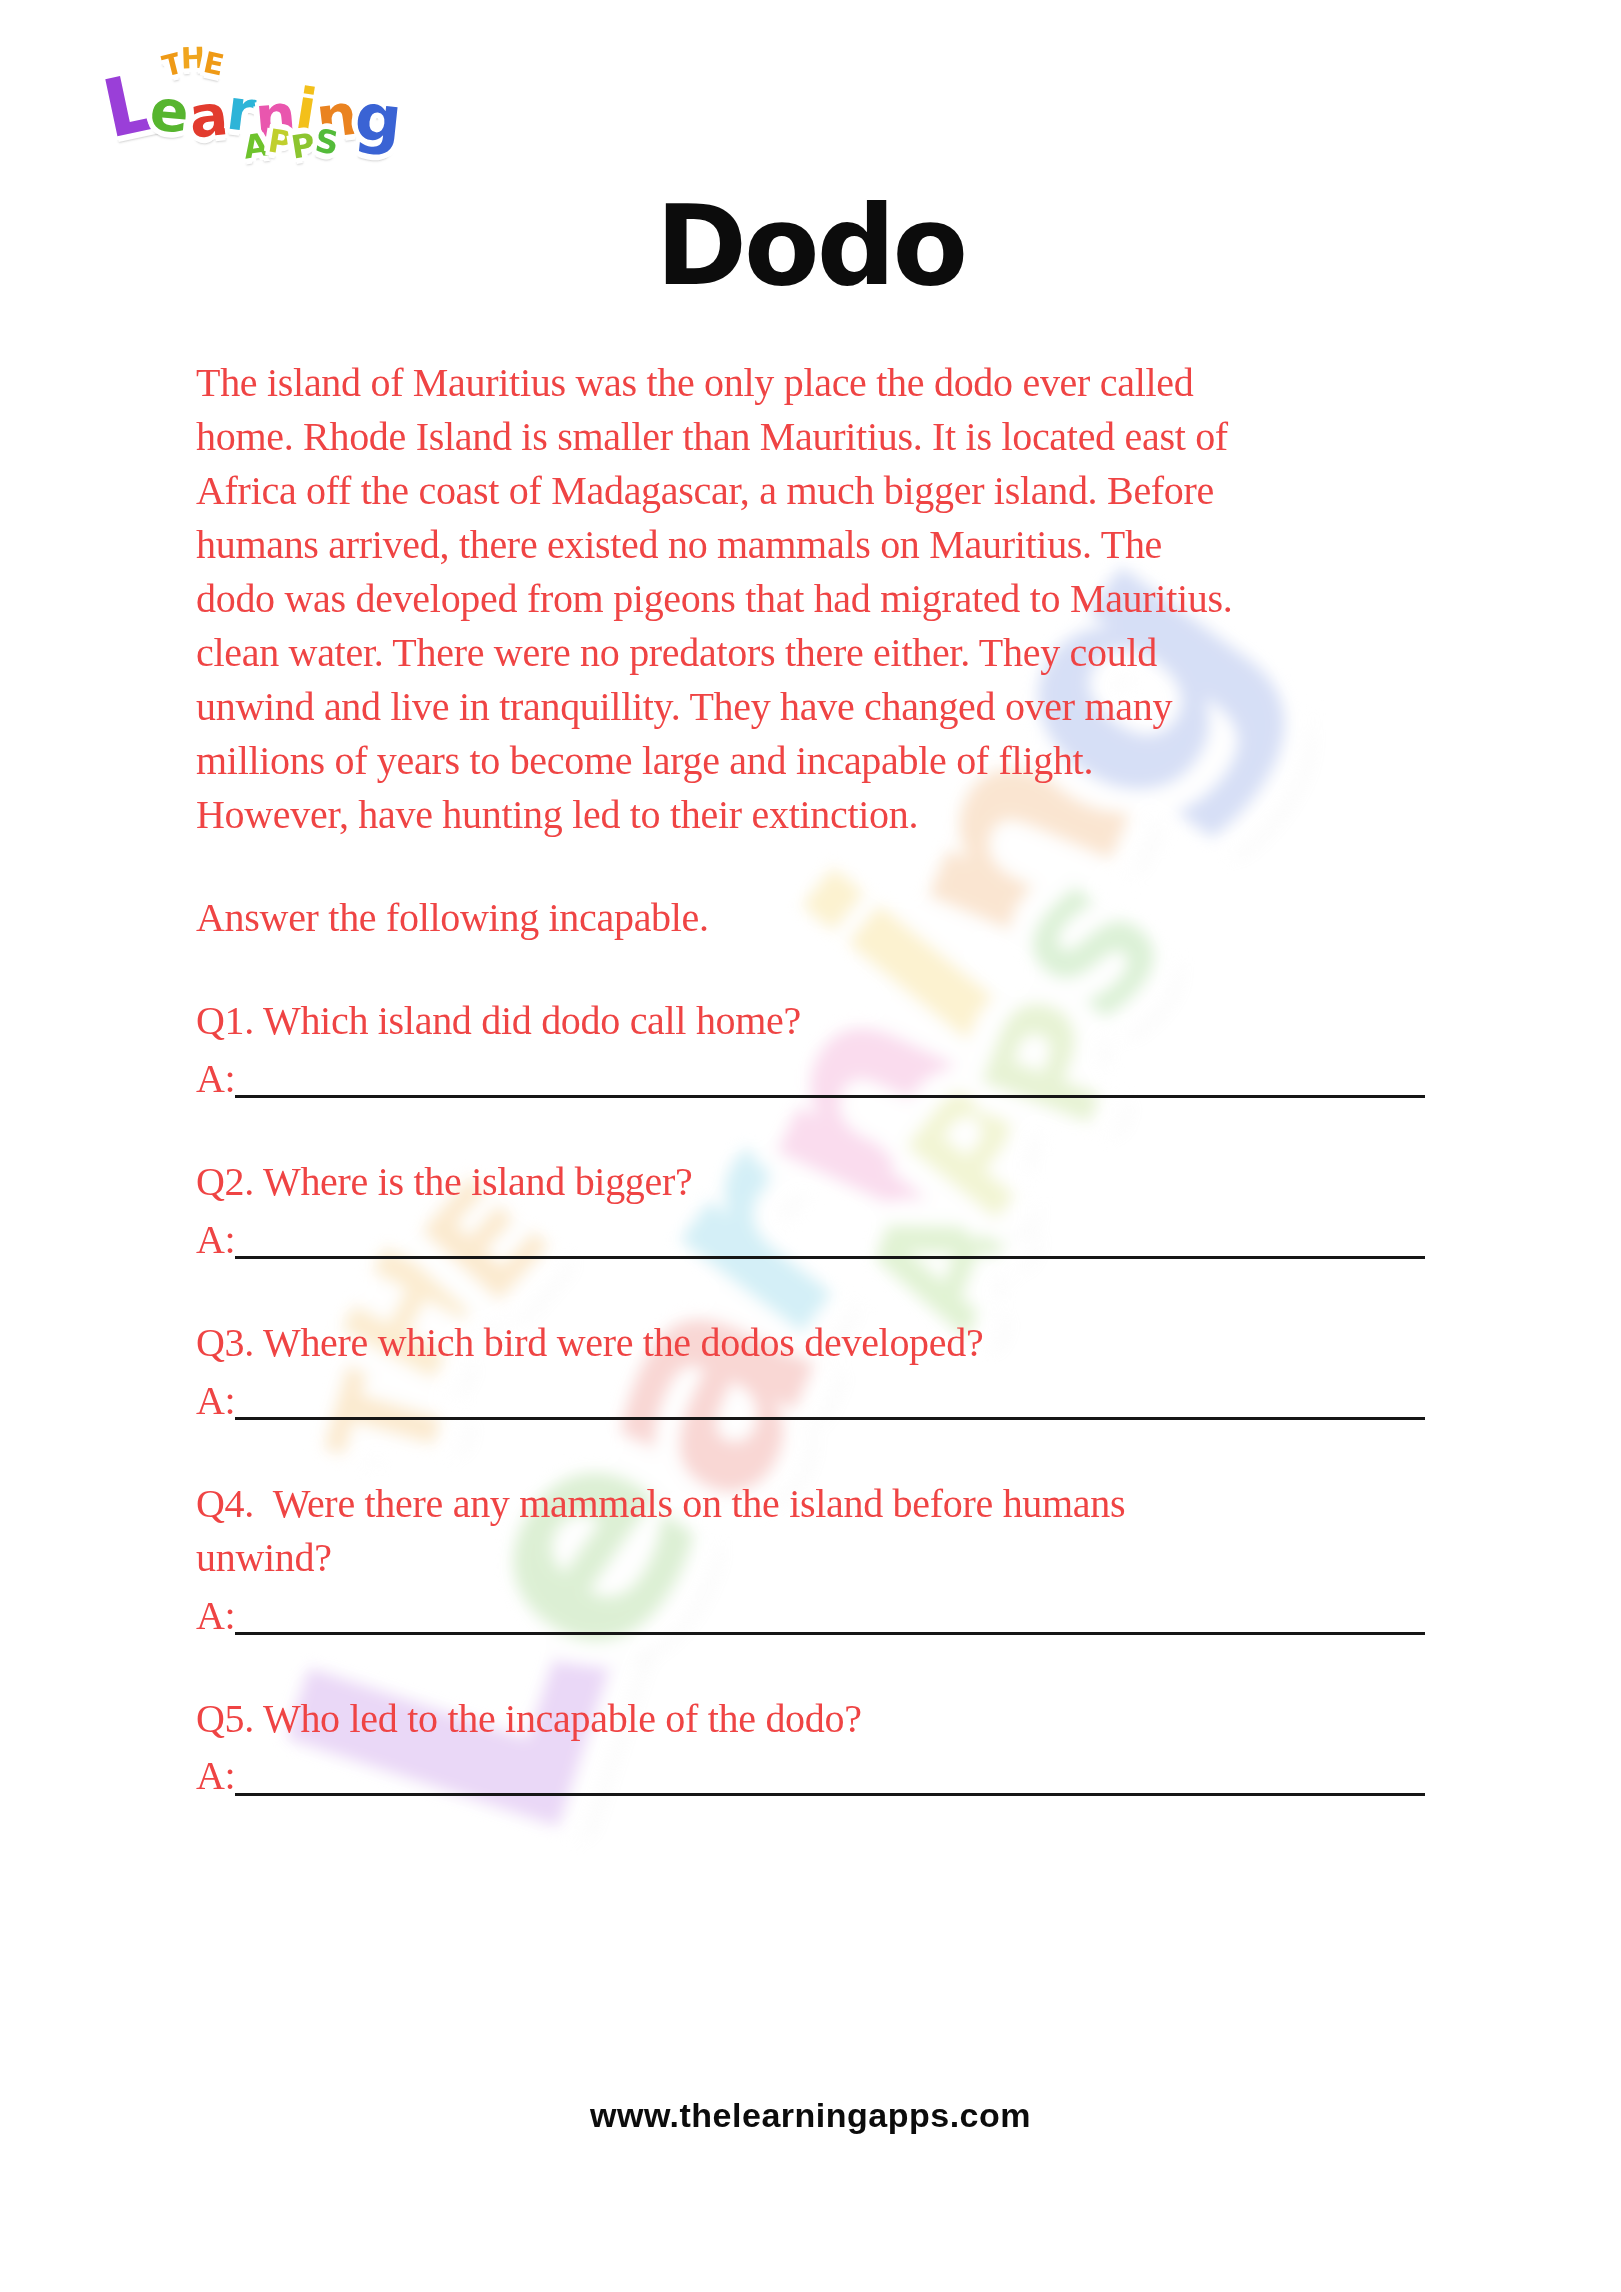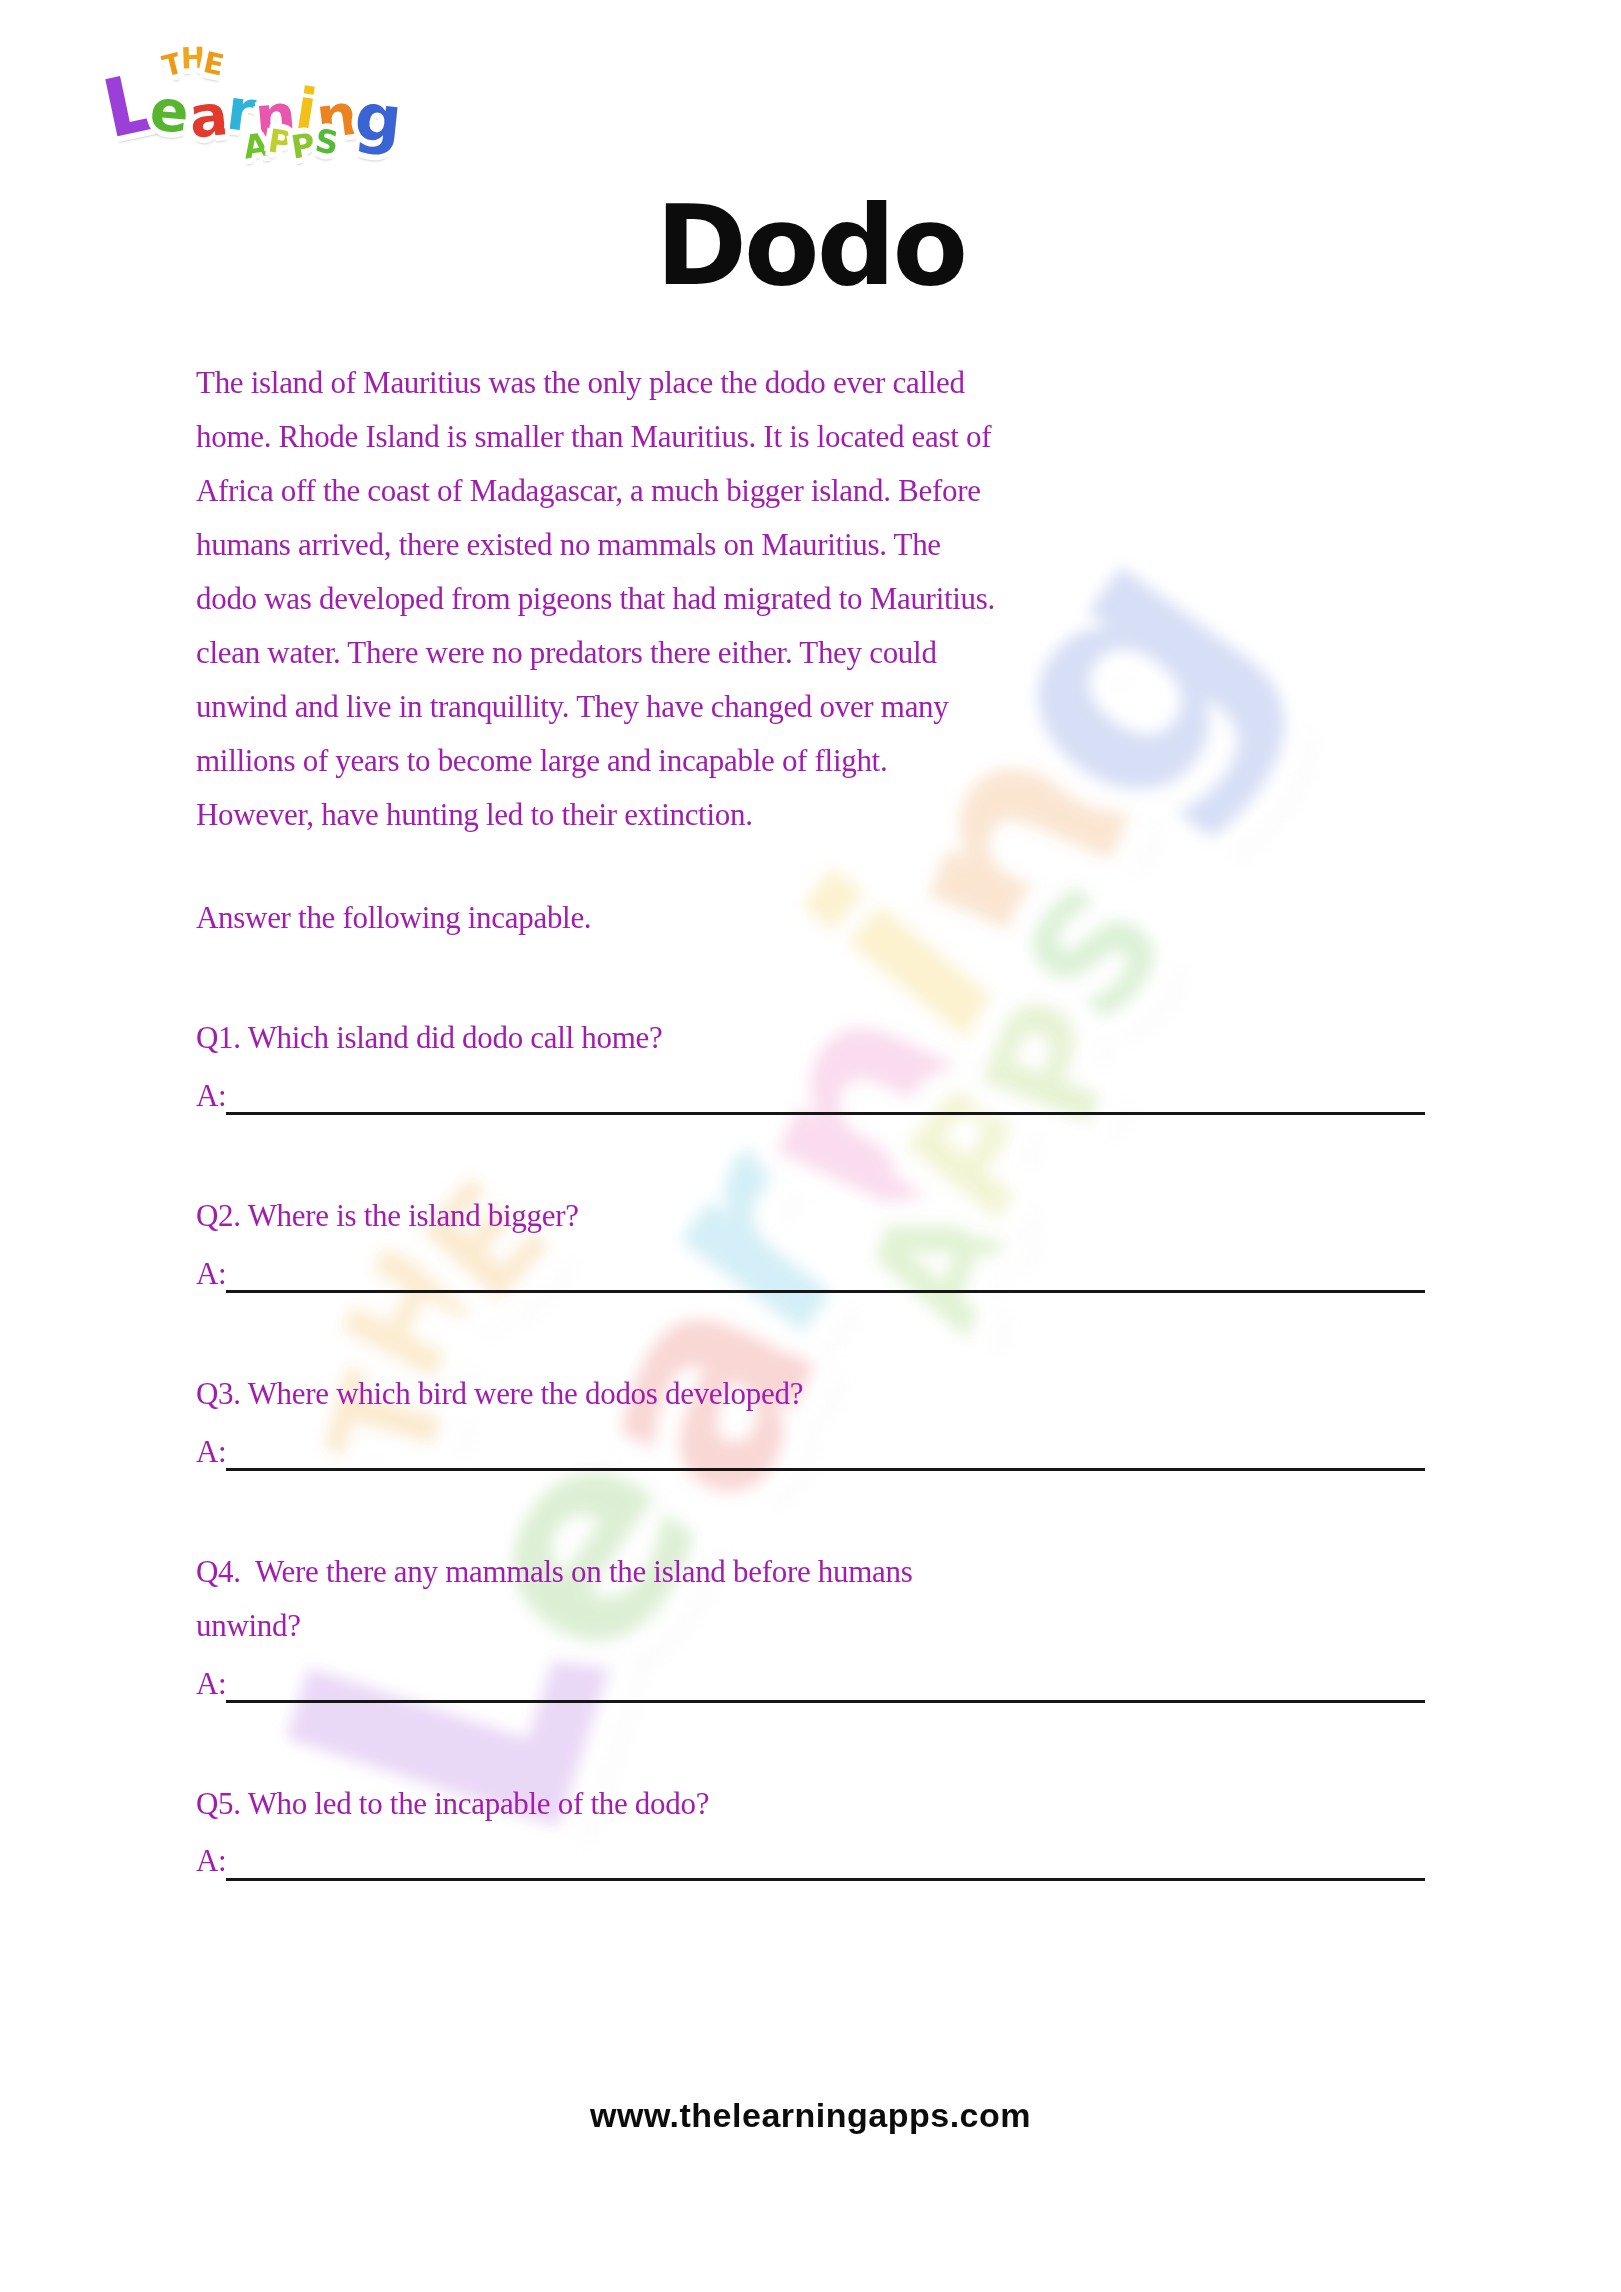--- a/index.html
+++ b/index.html
@@ -57,25 +57,25 @@
   .content{position:relative;z-index:2;padding:0 196px;}
   .title{
     margin:182px 0 0 0;
     font:bold 110px/129px "DejaVu Sans",sans-serif;
     letter-spacing:-2.9px;
     text-align:center;color:#0c0c0c;
   }
   .passage{margin-top:45px;}
   .p-line,.q-line,.instruction,.a-label{
     font-family:"Liberation Serif",serif;
-    font-size:31px;color:#a21caf;letter-spacing:-0.3px;
+    font-size:40px;color:#ef4444;letter-spacing:-0.3px;
   }
   .p-line{line-height:54px;white-space:nowrap;}
   .instruction{margin:49px 0 0 0;line-height:54px;}
-  .q-block{margin-top:66px;}
+  .q-block{margin-top:49px;}
   .q-line{line-height:54px;white-space:nowrap;}
   .a-row{display:flex;margin-top:3.9px;height:54px;}
   .a-label{line-height:54px;flex:0 0 auto;}
   .a-line{flex:1 1 auto;border-bottom:3.9px solid #161616;margin-bottom:7.8px;}
 
   .footer{position:absolute;left:0;top:2094px;width:100%;text-align:center;z-index:2;}
   .footer-url{
     display:inline-block;
     font:bold 34px/43px "Liberation Sans",sans-serif;
     letter-spacing:0.5px;color:#0c0c0c;

